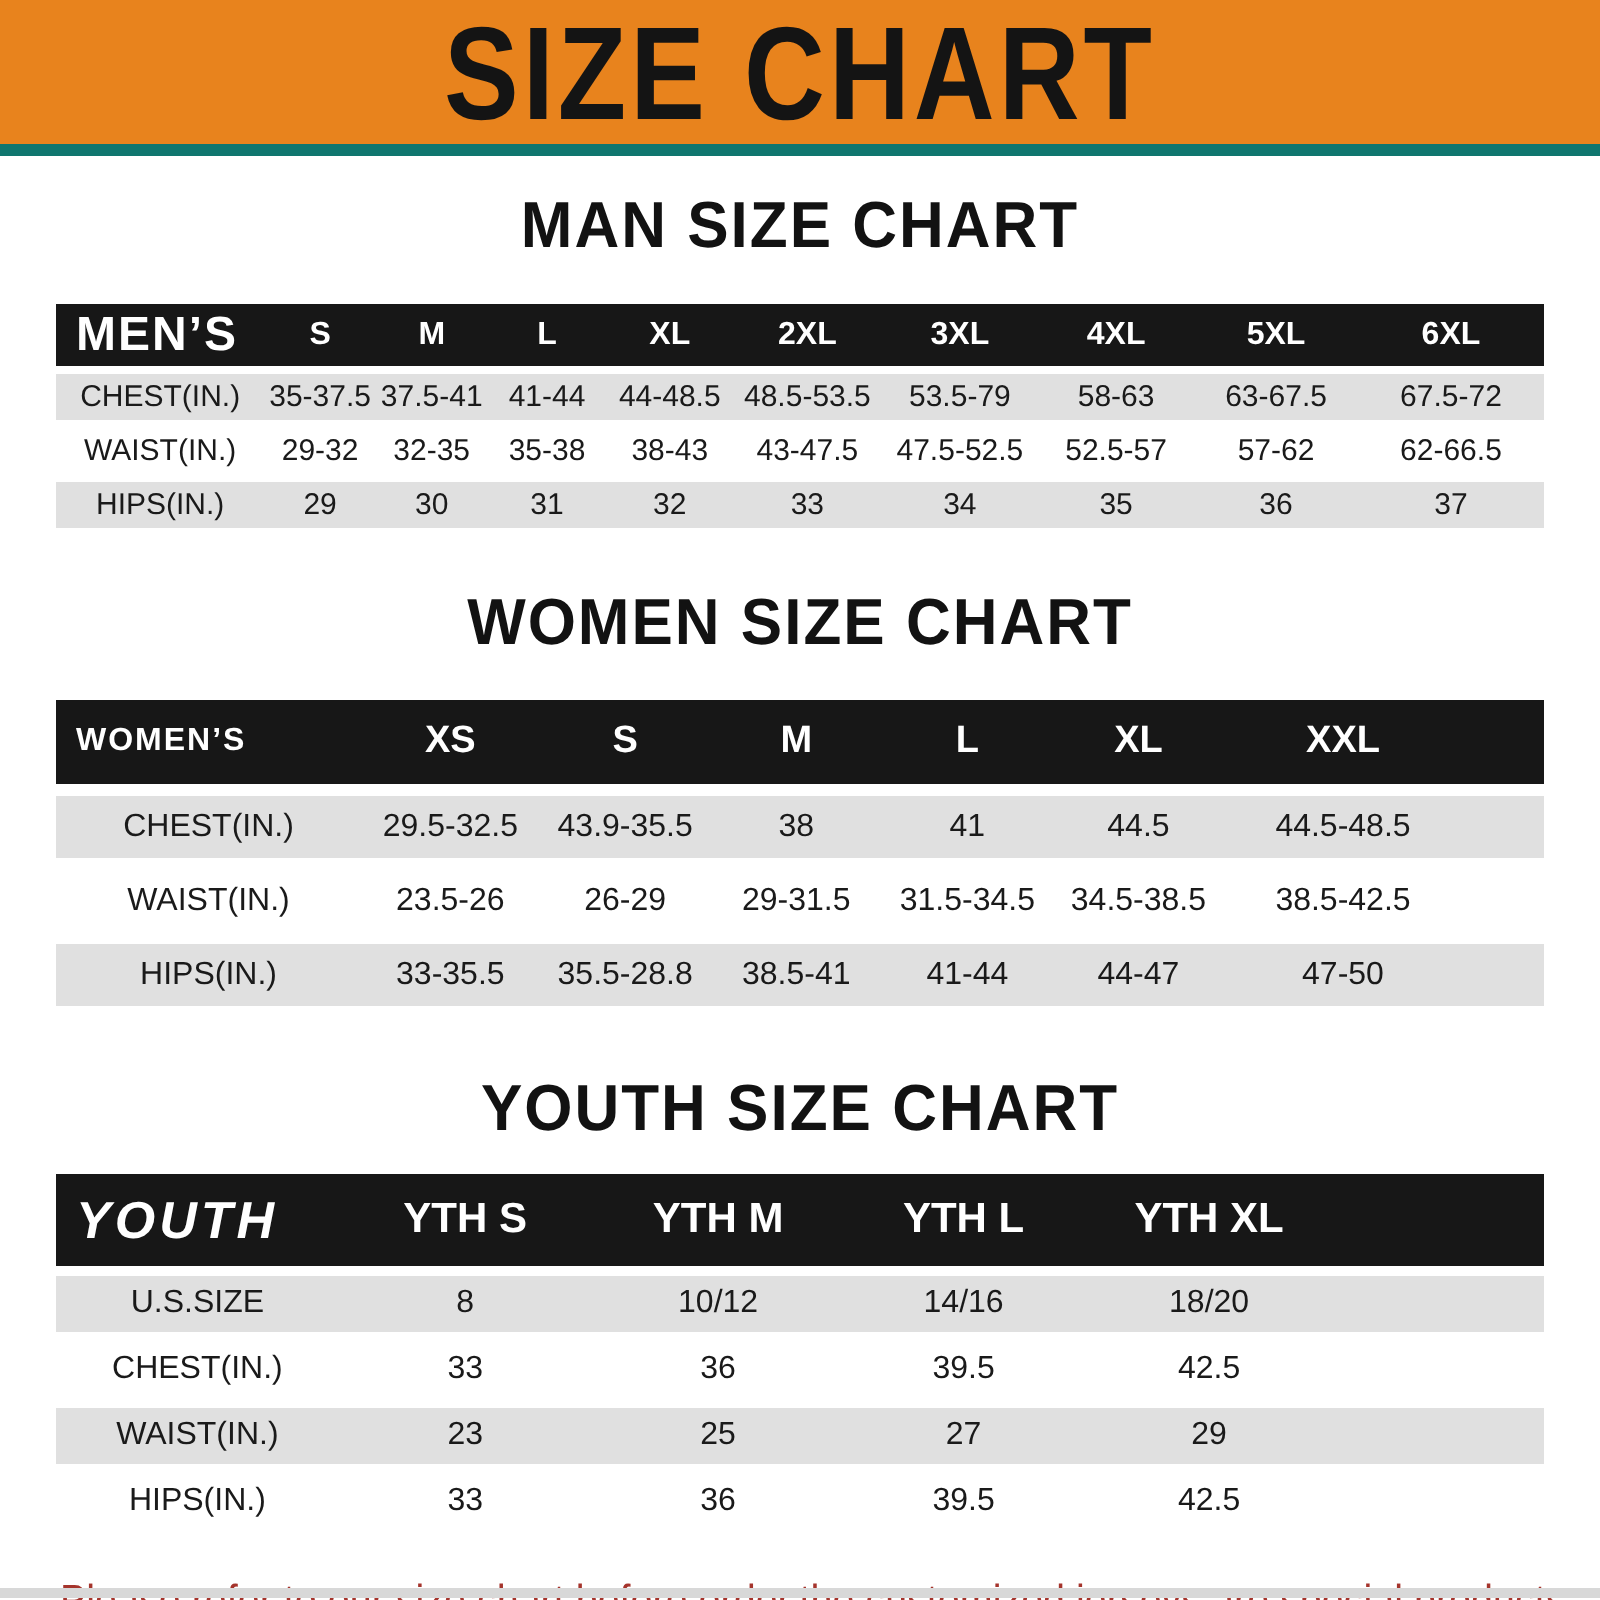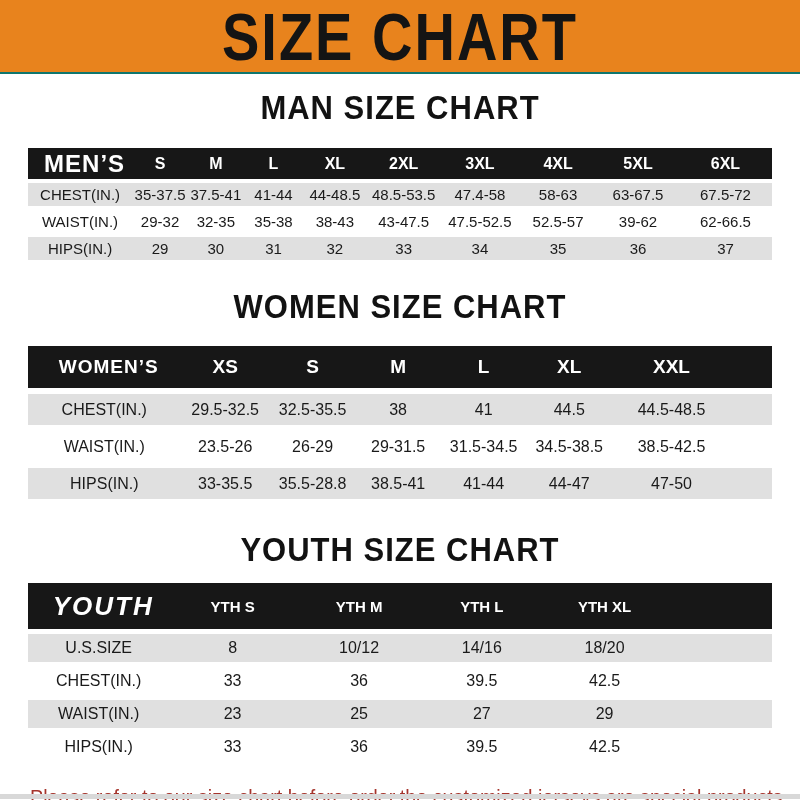--- a/index.html
+++ b/index.html
@@ -16,21 +16,21 @@
     overflow: hidden;
   }
 
   
   .banner {
     height: 72px;
     background: #E8831D;
     display: flex;
     align-items: center;
     justify-content: center;
-    border-bottom: 2px solid #0f766e;
+    border-bottom: 6px solid #0f766e;
   }
   .banner-title {
     font-weight: 800;
     font-size: 56px;
     color: #141414;
     letter-spacing: 2px;
     transform: scaleY(1.18);
     white-space: nowrap;
   }
 
@@ -57,21 +57,21 @@
   }
   table.size-table thead th {
     background: #171717;
     color: #ffffff;
     font-weight: 700;
     text-align: center;
     overflow: hidden;
     white-space: nowrap;
   }
   table.size-table th.hlabel {
-    text-align: center;
+    text-align: left;
     padding-left: 10px;
     letter-spacing: 1px;
   }
   table.size-table tbody td {
     text-align: center;
     color: #1a1a1a;
     white-space: nowrap;
     overflow: hidden;
   }
   table.size-table tbody tr.gray td  { background: #E0E0E0; }
@@ -79,26 +79,26 @@
 
   
   table.men  { border-spacing: 0 4px; }
   table.men thead th { height: 29px; font-size: 16px; }
   table.men th.hlabel { font-size: 24px; }
   table.men tbody td { height: 21px; font-size: 15px; }
 
   
   table.women { border-spacing: 0 6px; }
   table.women thead th { height: 40px; font-size: 19px; }
-  table.women th.hlabel { font-size: 19px; margin-top: 24px; }
+  table.women th.hlabel { font-size: 16px; margin-top: 24px; }
   table.women tbody td { height: 29px; font-size: 16px; }
 
   
   table.youth { border-spacing: 0 5px; }
-  table.youth thead th { height: 44px; font-size: 15px; }
+  table.youth thead th { height: 44px; font-size: 21px; }
   table.youth th.hlabel { font-size: 26px; letter-spacing: 2px; font-style: italic; }
   table.youth tbody td { height: 26px; font-size: 16px; }
 
   
   .footer-note {
     margin: 16px 0 0 30px;
     font-size: 21px;
     line-height: 1.45;
     transform: scaleX(0.94);
     transform-origin: left top;
@@ -152,35 +152,35 @@
         </tr>
       </thead>
       <tbody>
         <tr class="gray">
           <td class="rlabel">CHEST(IN.)</td>
           <td>35-37.5</td>
           <td>37.5-41</td>
           <td>41-44</td>
           <td>44-48.5</td>
           <td>48.5-53.5</td>
-          <td>47.4-58</td>
+          <td>53.5-79</td>
           <td>58-63</td>
           <td>63-67.5</td>
           <td>67.5-72</td>
         </tr>
         <tr class="white">
           <td class="rlabel">WAIST(IN.)</td>
           <td>29-32</td>
           <td>32-35</td>
           <td>35-38</td>
           <td>38-43</td>
           <td>43-47.5</td>
           <td>47.5-52.5</td>
           <td>52.5-57</td>
-          <td>39-62</td>
+          <td>57-62</td>
           <td>62-66.5</td>
         </tr>
         <tr class="gray">
           <td class="rlabel">HIPS(IN.)</td>
           <td>29</td>
           <td>30</td>
           <td>31</td>
           <td>32</td>
           <td>33</td>
           <td>34</td>
@@ -212,21 +212,21 @@
           <th>L</th>
           <th>XL</th>
           <th>XXL</th>
           <th></th>
         </tr>
       </thead>
       <tbody>
         <tr class="gray">
           <td class="rlabel">CHEST(IN.)</td>
           <td>29.5-32.5</td>
-          <td>32.5-35.5</td>
+          <td>43.9-35.5</td>
           <td>38</td>
           <td>41</td>
           <td>44.5</td>
           <td>44.5-48.5</td>
           <td></td>
         </tr>
         <tr class="white">
           <td class="rlabel">WAIST(IN.)</td>
           <td>23.5-26</td>
           <td>26-29</td>

